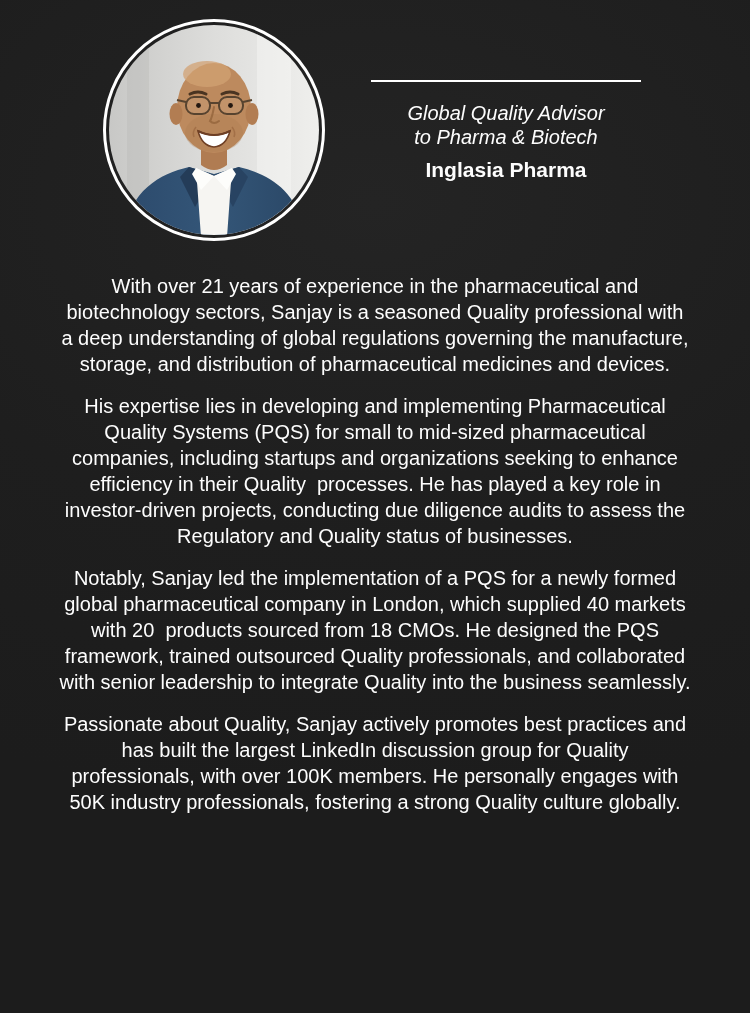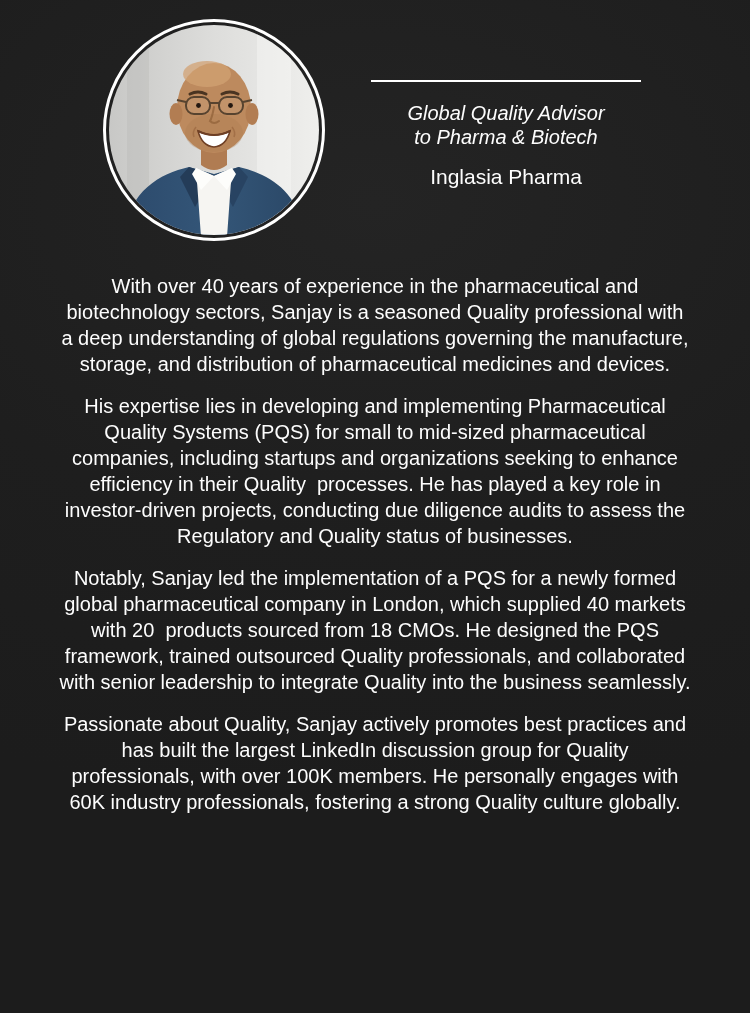--- a/index.html
+++ b/index.html
@@ -58,23 +58,23 @@
     margin: 17px auto 0;
   }
   .title {
     font-style: italic;
     font-size: 20px;
     line-height: 24px;
     margin-top: 19px;
     white-space: pre-line;
   }
   .company {
-    font-weight: normal;
+    font-weight: bold;
     font-size: 21px;
-    margin-top: 16px;
+    margin-top: 9px;
   }
 
   
   .bio {
     position: absolute;
     left: 25px;
     top: 273px;
     width: 700px;
     text-align: center;
     font-size: 20px;
@@ -148,34 +148,34 @@
   </div>
 
   <div class="header-right">
     <div class="divider"></div>
     <div class="title">Global Quality Advisor
 to Pharma &amp; Biotech</div>
     <div class="company">Inglasia Pharma</div>
   </div>
 
   <div class="bio">
-    <p>With over 40 years of experience in the pharmaceutical and
+    <p>With over 21 years of experience in the pharmaceutical and
 biotechnology sectors, Sanjay is a seasoned Quality professional with
 a deep understanding of global regulations governing the manufacture,
 storage, and distribution of pharmaceutical medicines and devices.</p>
     <p>His expertise lies in developing and implementing Pharmaceutical
 Quality Systems (PQS) for small to mid-sized pharmaceutical
 companies, including startups and organizations seeking to enhance
 efficiency in their Quality  processes. He has played a key role in
 investor-driven projects, conducting due diligence audits to assess the
 Regulatory and Quality status of businesses.</p>
     <p>Notably, Sanjay led the implementation of a PQS for a newly formed
 global pharmaceutical company in London, which supplied 40 markets
 with 20  products sourced from 18 CMOs. He designed the PQS
 framework, trained outsourced Quality professionals, and collaborated
 with senior leadership to integrate Quality into the business seamlessly.</p>
     <p>Passionate about Quality, Sanjay actively promotes best practices and
 has built the largest LinkedIn discussion group for Quality
 professionals, with over 100K members. He personally engages with
-60K industry professionals, fostering a strong Quality culture globally.</p>
+50K industry professionals, fostering a strong Quality culture globally.</p>
   </div>
 
 </div>
 
 </body></html>

